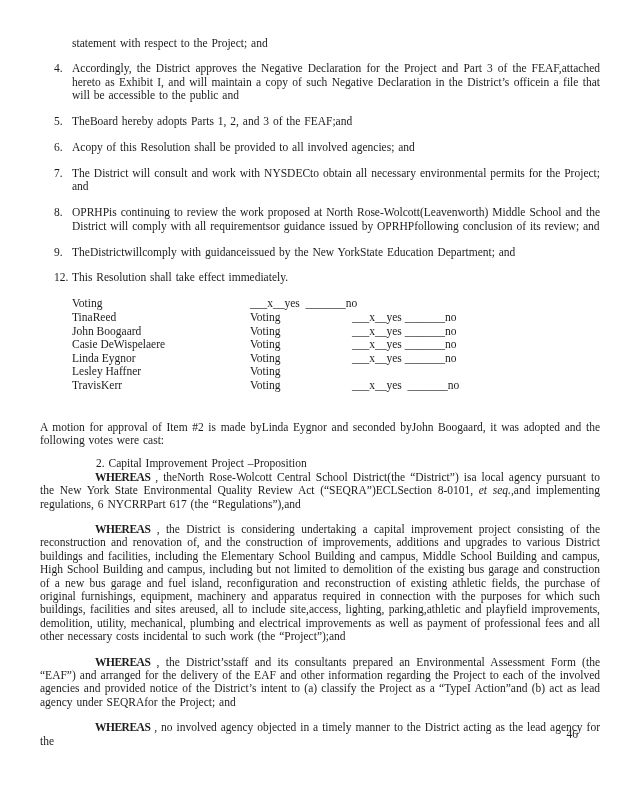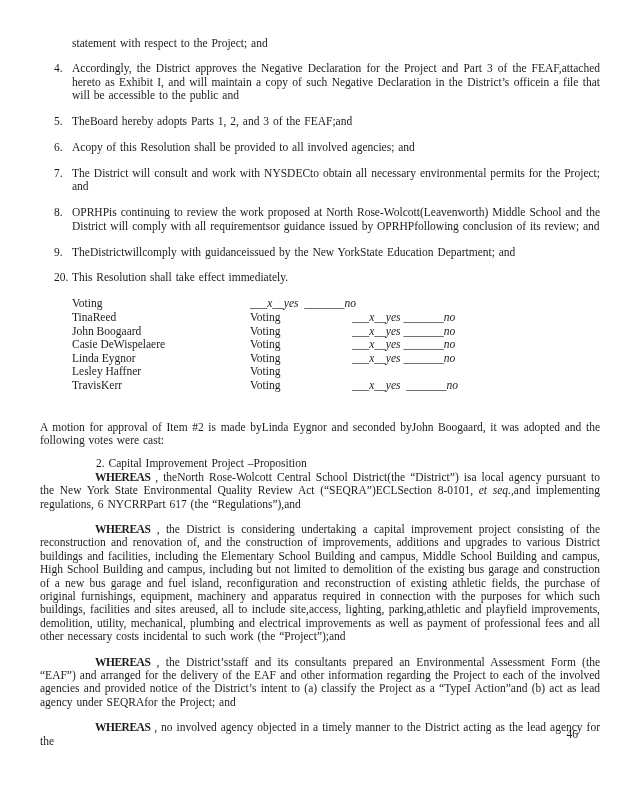--- a/index.html
+++ b/index.html
@@ -40,21 +40,21 @@
   }
   .vote-table {
     margin: 7px 0 0 32px;
   }
   .vote-row {
     display: grid;
     grid-template-columns: 178px 102px auto;
     font-size: 11.5px;
     line-height: 13.6px;
   }
-  .vote-marks { white-space: pre; font-style: italic; }
+  .vote-marks { white-space: pre; }
   .motion { margin-top: 28px; }
   .heading {
     margin-top: 10px;
     margin-left: 56px;
     text-align: left;
   }
   .whereas { text-indent: 55px; }
   .whereas + .whereas { margin-top: 12px; }
   .w-gap { margin-top: 8px; }
   .b { font-weight: bold; letter-spacing: -0.5px; }
@@ -92,21 +92,21 @@
     </div>
     <div class="item">
       <span class="para num">8.</span>
       <div class="para itext">OPRHPis continuing to review the work proposed at North Rose-Wolcott(Leavenworth) Middle School and the District will comply with all requirementsor guidance issued by OPRHPfollowing conclusion of its review; and</div>
     </div>
     <div class="item">
       <span class="para num">9.</span>
       <div class="para itext">TheDistrictwillcomply with guidanceissued by the New YorkState Education Department; and</div>
     </div>
     <div class="item">
-      <span class="para num">20.</span>
+      <span class="para num">12.</span>
       <div class="para itext">This Resolution shall take effect immediately.</div>
     </div>
   </div>
 
   <div class="vote-table">
     <div class="vote-row">
       <span>Voting</span>
       <span class="vote-marks">___x__yes  _______no</span>
     </div>
     <div class="vote-row">

